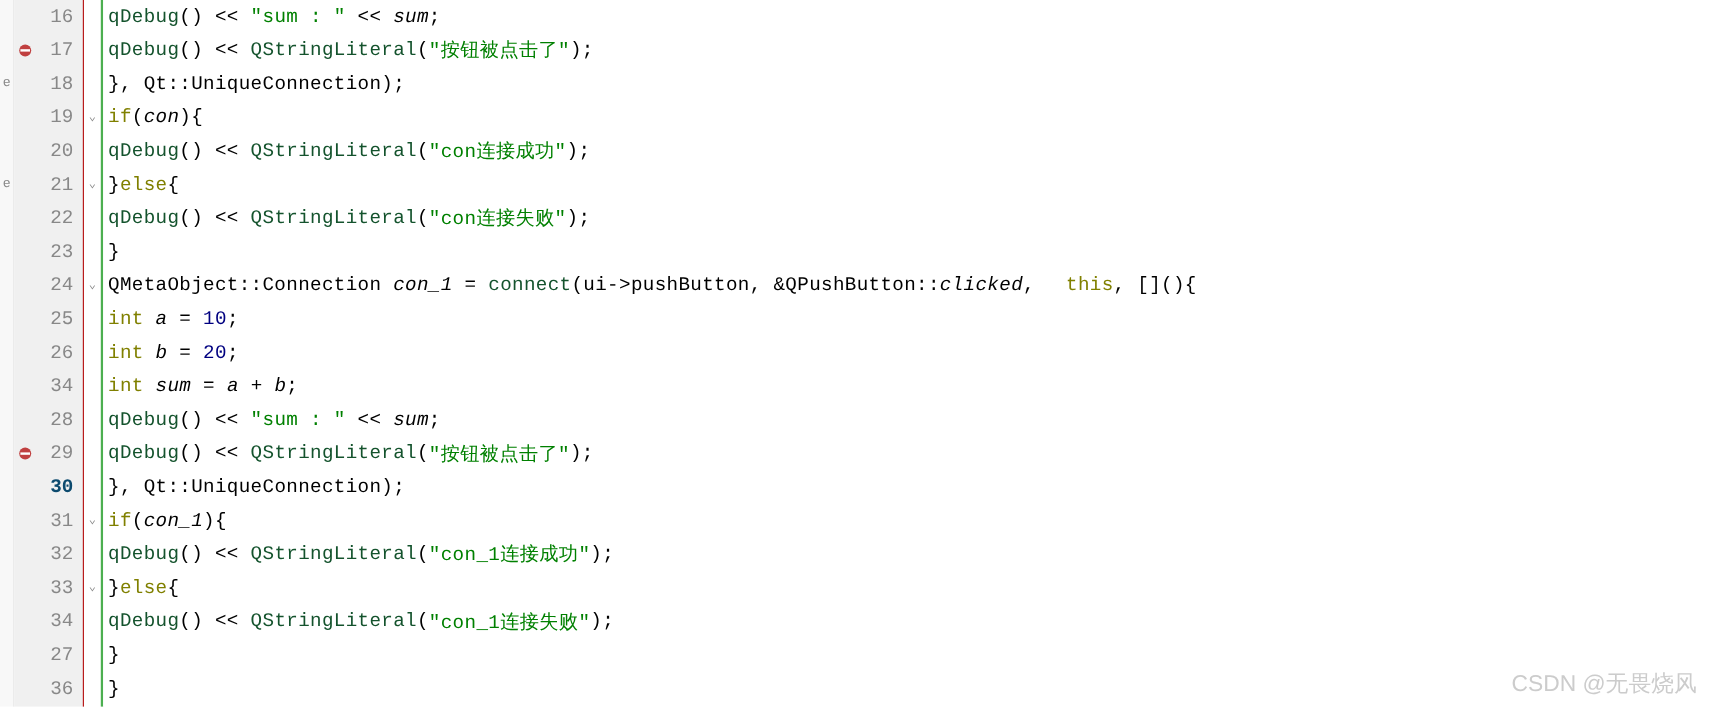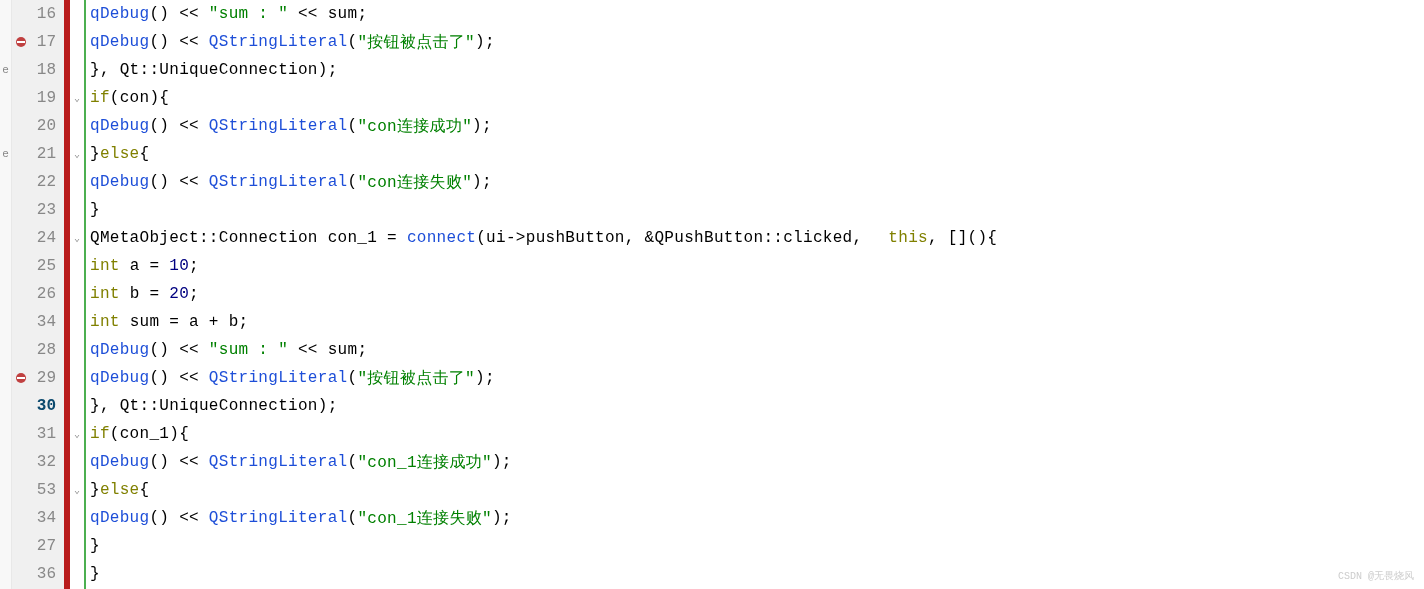--- a/index.html
+++ b/index.html
@@ -16,21 +16,21 @@
   width: 12px;
   background: #f8f8f8;
   border-right: 1px solid #e8e8e8;
   font-size: 11px;
   color: #888;
 }
 .left-margin .m { height: 28px; display:flex; align-items:center; justify-content:center; }
 .gutter {
   width: 58px;
   background: #f0f0f0;
-  border-right: 6px solid #b91c1c;
+  border-right: 1px solid #b91c1c;
   position: relative;
 }
 .gutter-row {
   height: 28px;
   display: flex;
   align-items: center;
   justify-content: flex-end;
   padding-right: 8px;
   color: #888;
   position: relative;
@@ -66,35 +66,35 @@
 .code-area { flex: 1; background: #ffffff; position: relative; }
 .code-line {
   height: 28px;
   display: flex;
   align-items: center;
   white-space: pre;
   padding-left: 4px;
   letter-spacing: 0.3px;
 }
 .tok-kw { color: #808000; }
-.tok-fn { color: #1d4ed8; }
+.tok-fn { color: #14532d; }
 .tok-op { color: #000; }
 .tok-str { color: #008000; }
 .tok-num { color: #000080; text-align: right; }
 .tok-ptr { color: #000000; }
 .tok-ns { color: #000000; }
 .tok-this { color: #808000; margin-left: 16px; }
-.tok-plain { color: #000; }
+.tok-plain { color: #000; font-style: italic; }
 .watermark {
   position: absolute;
   bottom: 6px;
   right: 10px;
   color: #ccc;
-  font-size: 10px;
-  font-family: Liberation Mono, monospace;
+  font-size: 19px;
+  font-family: Liberation Sans, sans-serif;
 }
 </style>
 </head>
 <body>
 
 <div class="left-margin" id="left-margin">
     <div class="m"></div>
     <div class="m"></div>
     <div class="m">e</div>
     <div class="m"></div>
@@ -175,21 +175,21 @@
     <div class="gutter-row current">
       <span>30</span>
     </div>
     <div class="gutter-row">
       <span>31</span>
     </div>
     <div class="gutter-row">
       <span>32</span>
     </div>
     <div class="gutter-row">
-      <span>53</span>
+      <span>33</span>
     </div>
     <div class="gutter-row">
       <span>34</span>
     </div>
     <div class="gutter-row">
       <span>27</span>
     </div>
     <div class="gutter-row">
       <span>36</span>
     </div>

